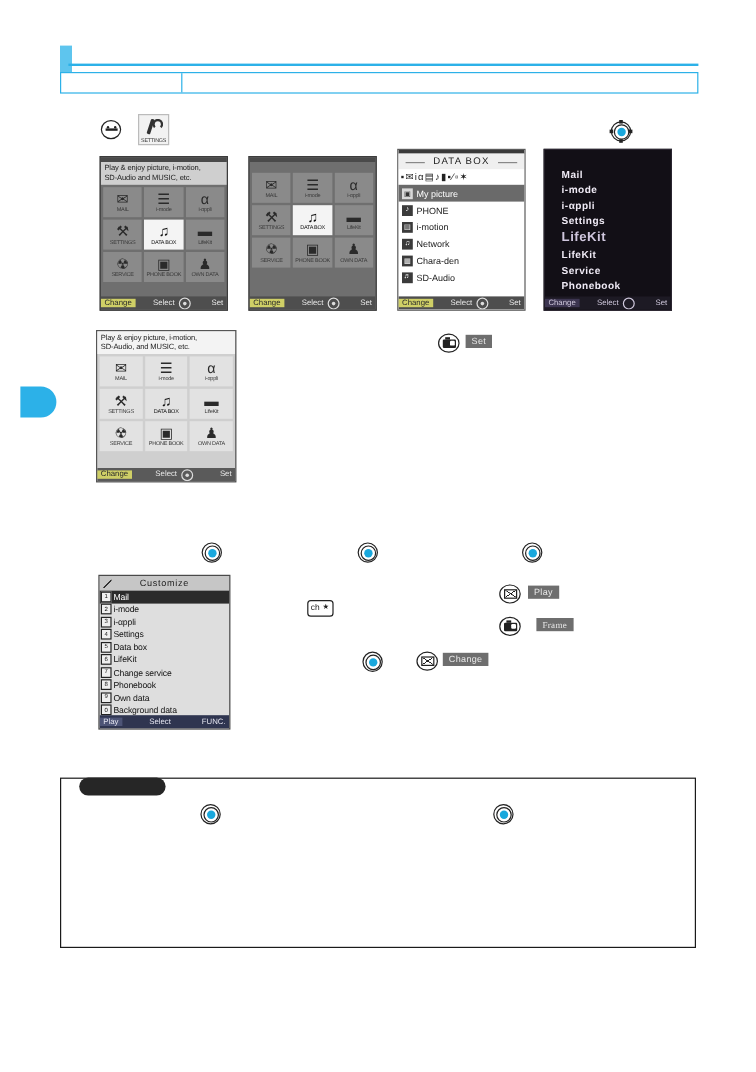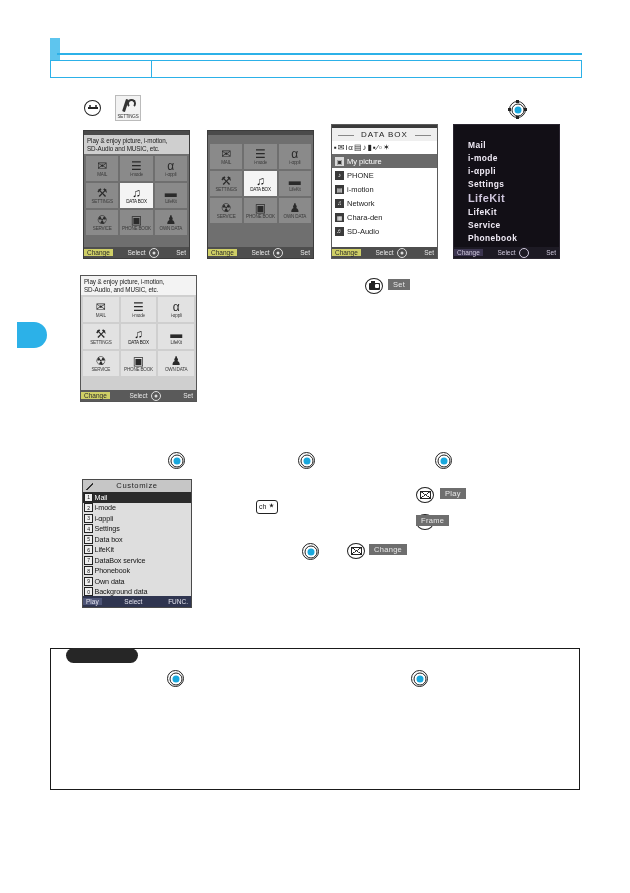--- a/index.html
+++ b/index.html
@@ -452,21 +452,21 @@
       <span class="env"></span>
     </div>
 </div>
 <span class="badge" style="position:absolute;left:440px;top:488px;">Play</span>
 
 <div class="kicon" style="left:416px;top:514px;">
   <div class="key-cam">
       <span class="body"></span>
     </div>
 </div>
-<span class="badge" style="position:absolute;left:416px;top:515px;">Frame</span>
+<span class="badge" style="position:absolute;left:447px;top:515px;font-family:Liberation Serif, serif;">Frame</span>
 
 <div class="kicon" style="left:302px;top:543px;">
   <div class="key-round">
       <span class="ring"></span>
       <span class="dot"></span>
     </div>
 </div>
 <div class="kicon" style="left:347px;top:543px;">
   <div class="key-mail">
       <span class="env"></span>
@@ -498,21 +498,21 @@
   <div class="cz-row">
     <span class="cz-num">5</span>
     <span>Data box</span>
     </div>
   <div class="cz-row">
     <span class="cz-num">6</span>
     <span>LifeKit</span>
     </div>
   <div class="cz-row">
     <span class="cz-num">7</span>
-    <span>DataBox service</span>
+    <span>Change service</span>
     </div>
   <div class="cz-row">
     <span class="cz-num">8</span>
     <span>Phonebook</span>
     </div>
   <div class="cz-row">
     <span class="cz-num">9</span>
     <span>Own data</span>
     </div>
   <div class="cz-row">

